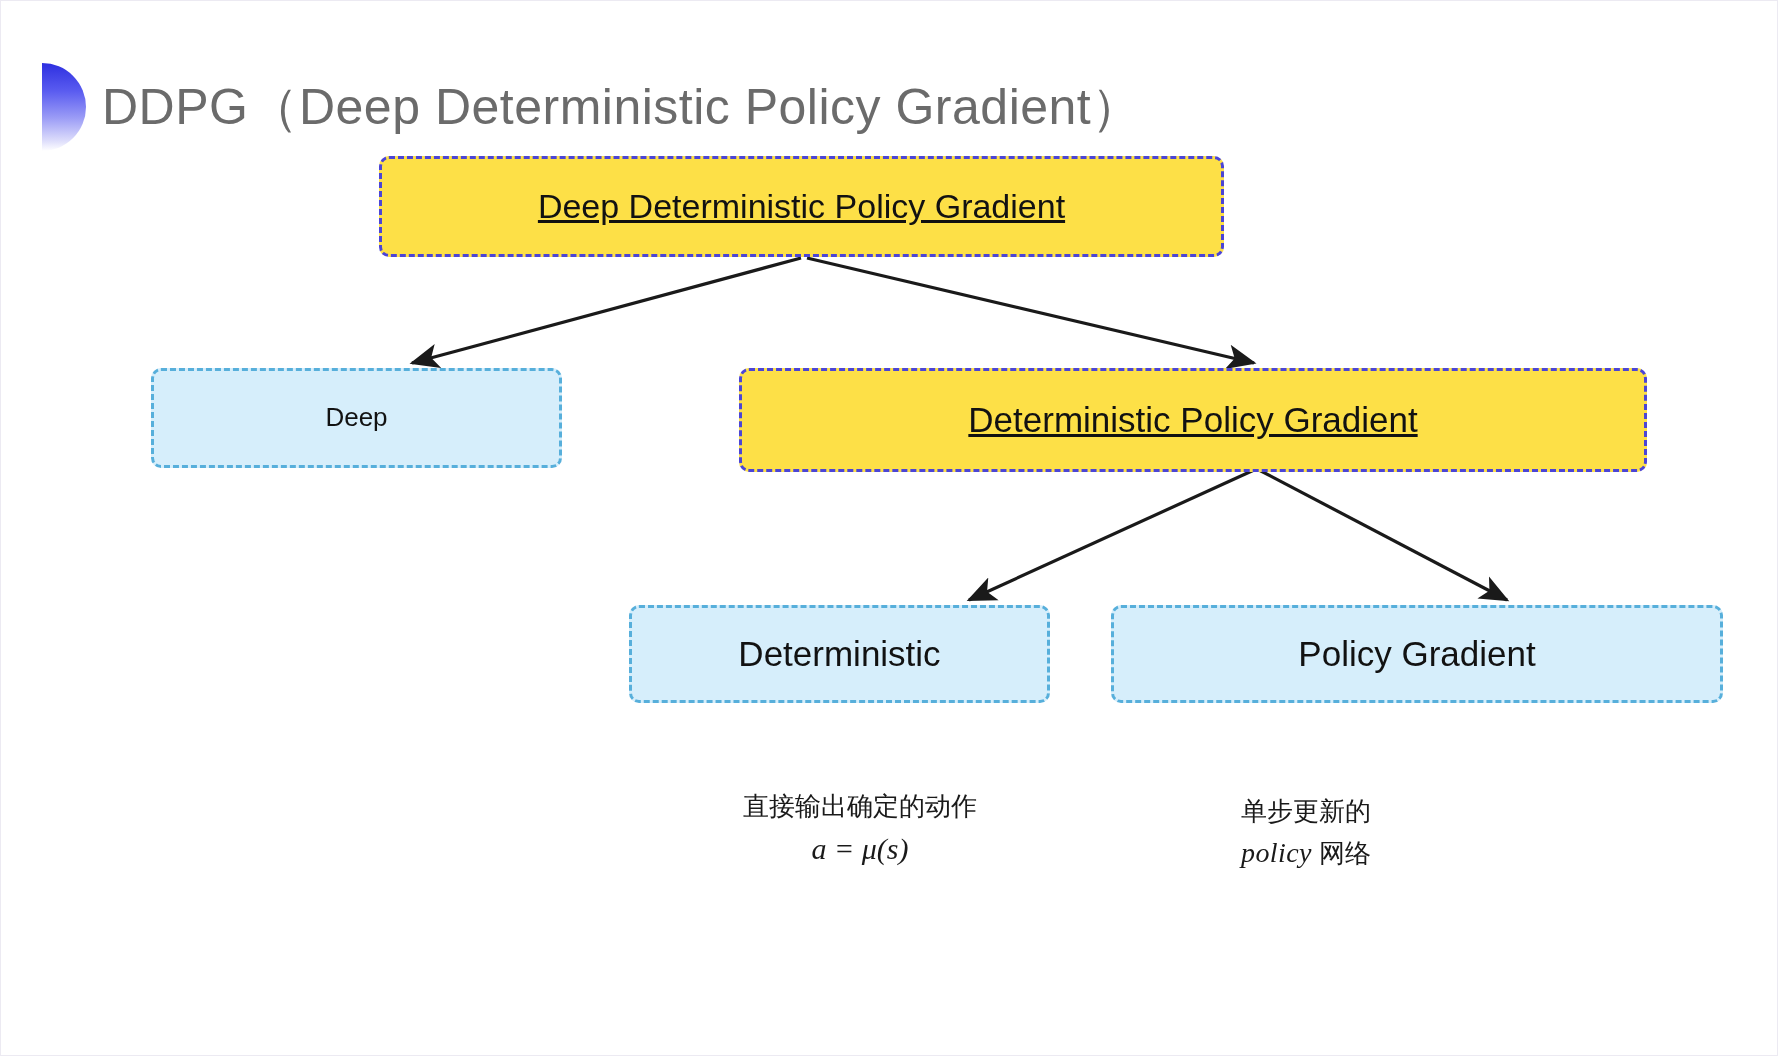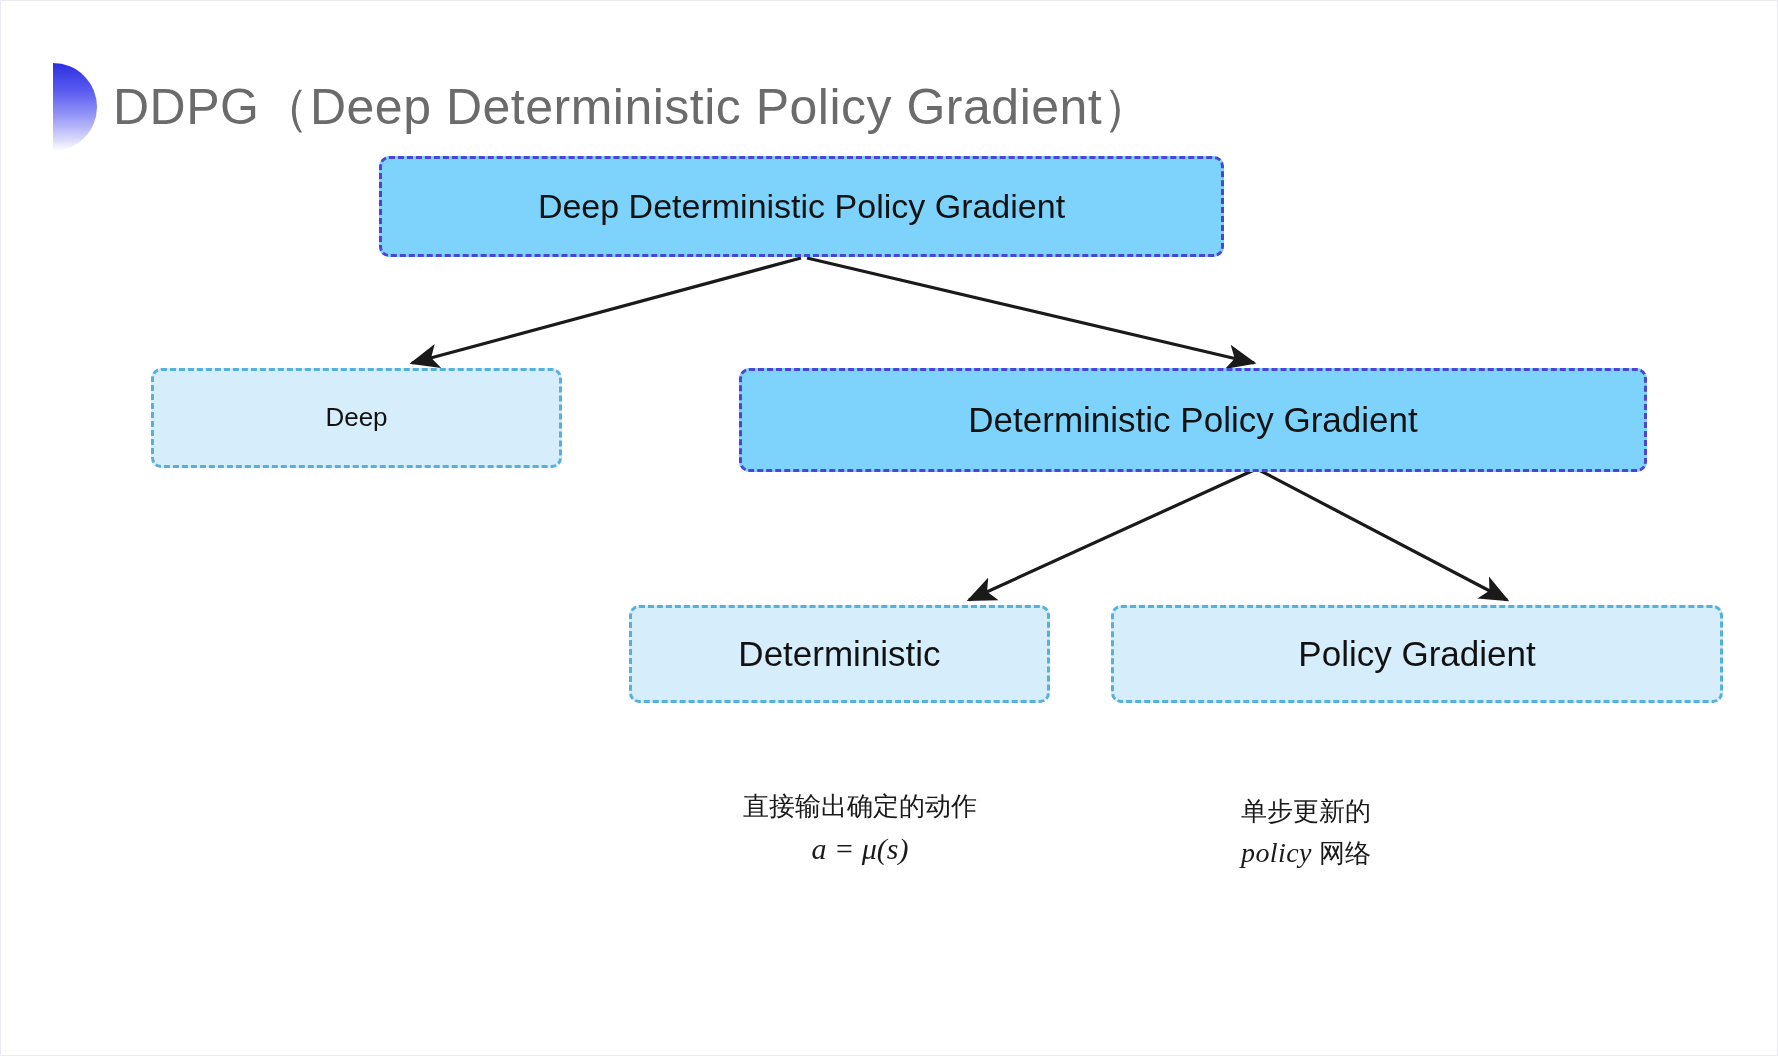--- a/index.html
+++ b/index.html
@@ -17,21 +17,21 @@
     height: 1056px;
     background: #ffffff;
     overflow: hidden;
     box-sizing: border-box;
     border: 1px solid #eceaf2;
   }
 
   
   #title-row {
     position: absolute;
-    left: 16px;
+    left: 5px;
     top: 58px;
     height: 96px;
     display: flex;
     align-items: center;
   }
   #title-bullet {
     width: 44px;
     height: 88px;
     margin-left: 36px;
     border-top-right-radius: 44px 44px;
@@ -65,22 +65,23 @@
     display: flex;
     align-items: center;
     justify-content: center;
     box-sizing: border-box;
     text-align: center;
     line-height: 1.15;
     color: #111111;
     border-radius: 10px;
   }
   .node.purple {
-    background: #7dd3fc;
+    background: #fde047;
     border: 3px dashed #4b45d6;
+    text-decoration: underline;
   }
   .node.blue {
     background: #d6eefb;
     border: 3px dashed #57afdb;
   }
   .node-label {
     font-size: 34px;
     font-weight: 400;
     color: #121212;
     padding: 0 10px;

